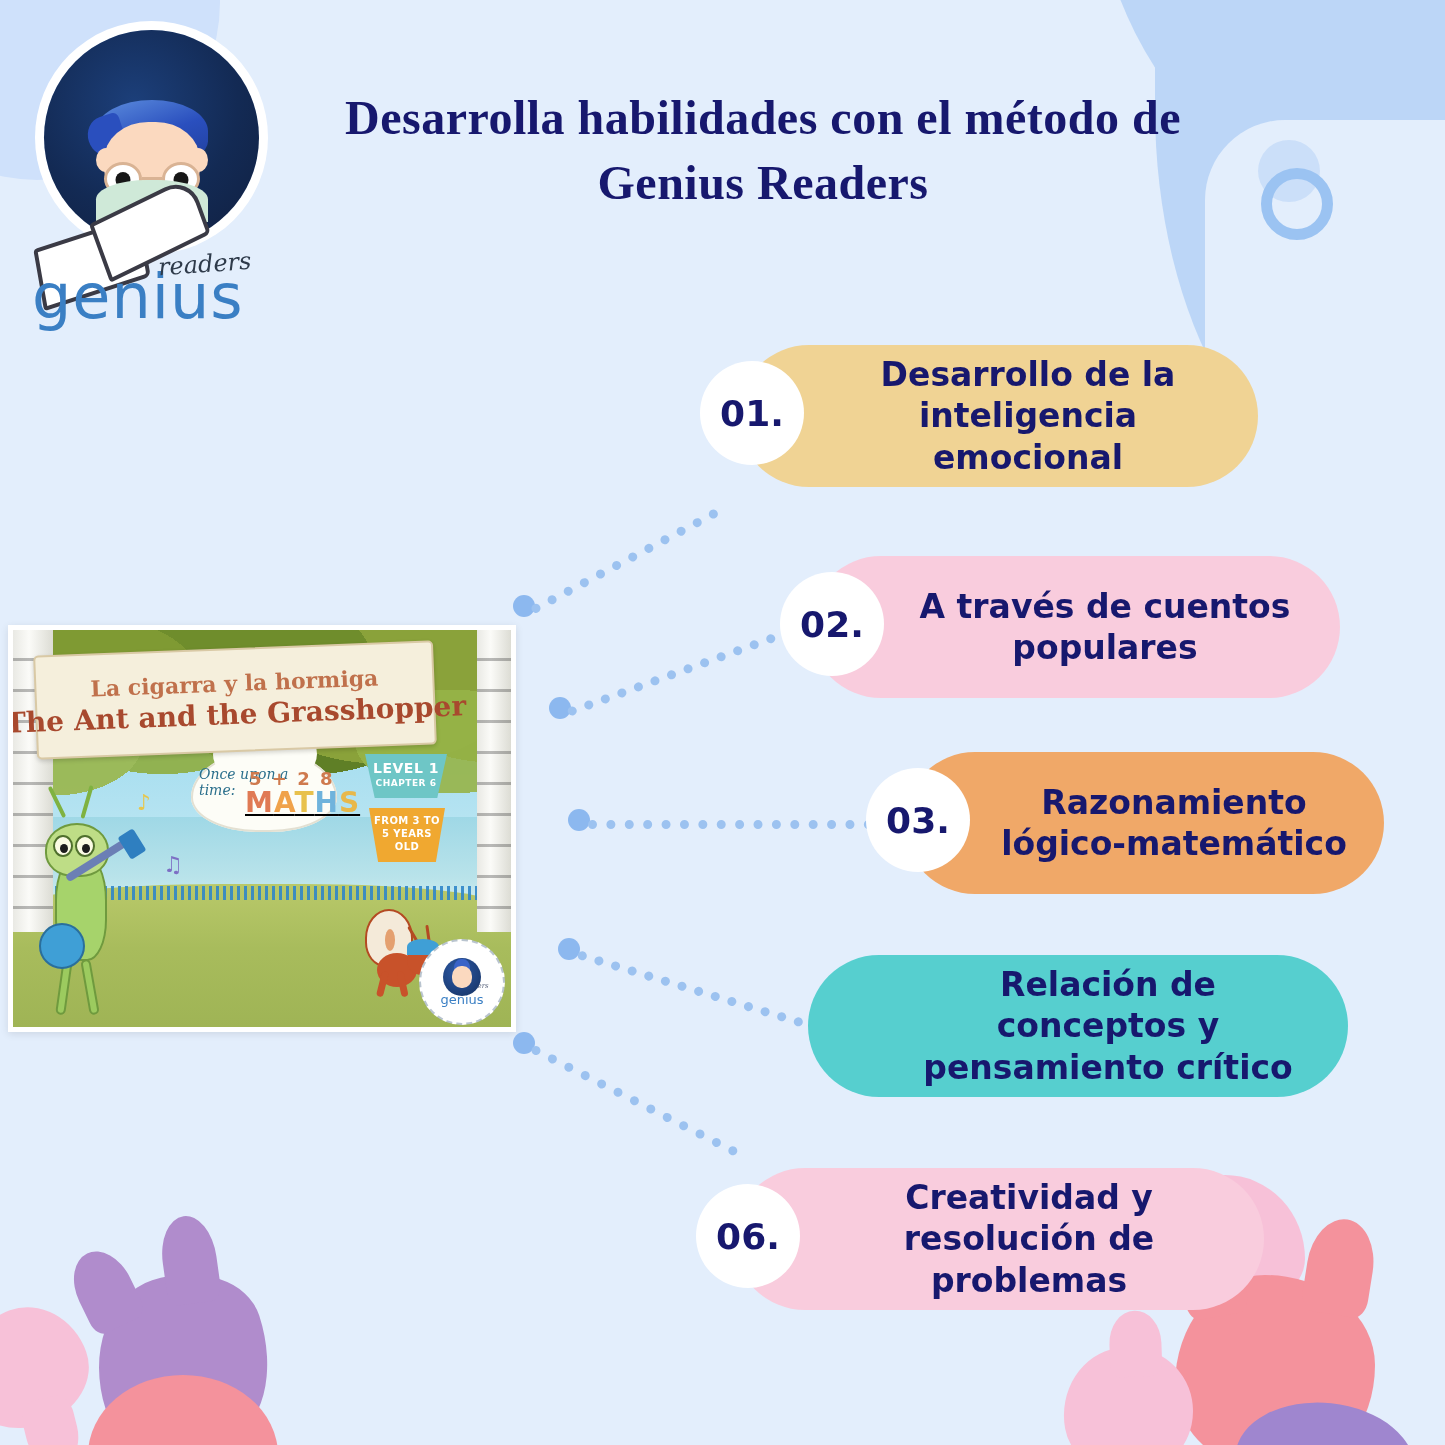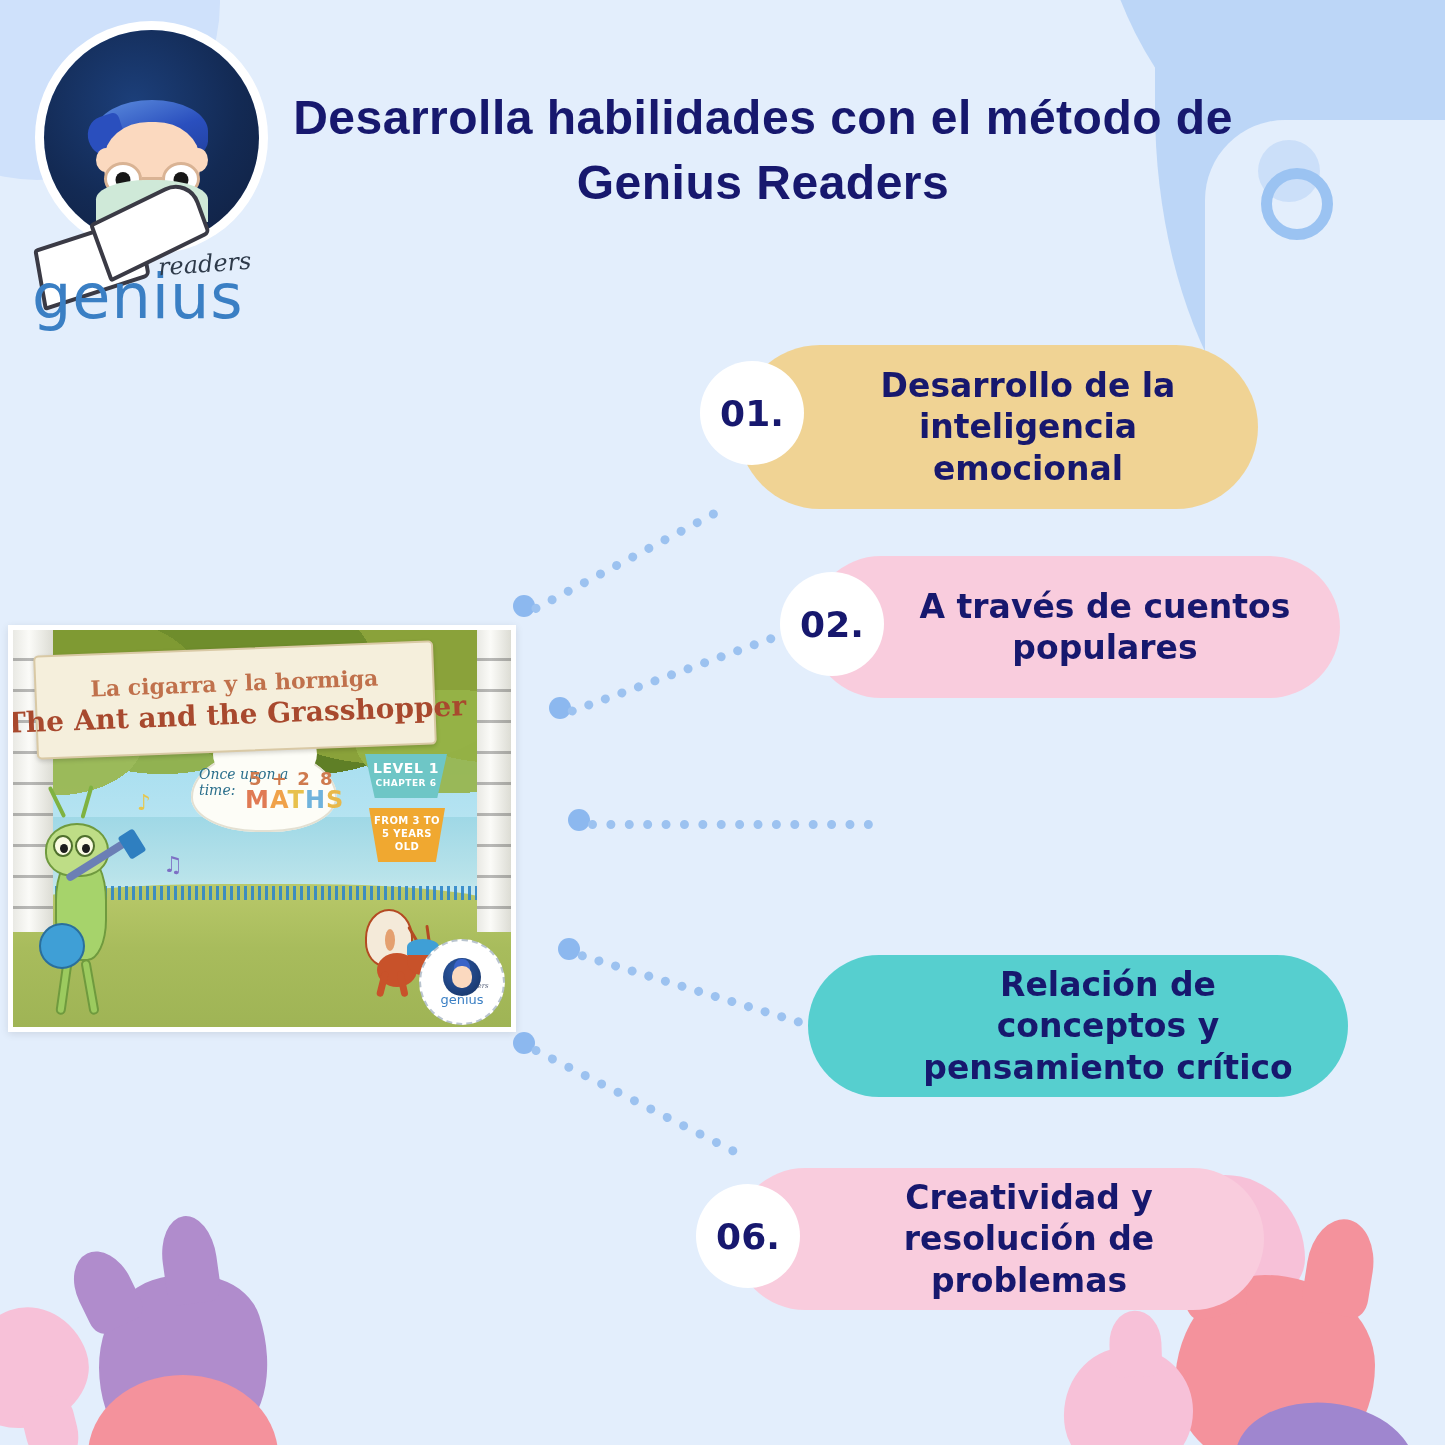--- a/index.html
+++ b/index.html
@@ -270,21 +270,21 @@
     color: #2e3a4a;
     transform: rotate(-4deg);
   }
 
   
   #title {
     position: absolute; left: 258px; top: 86px;
     width: 1010px;
     text-align: center;
     color: #17186e;
-    font-family: Liberation Sans, sans-serif;
+    font-family: Liberation Serif, serif;
     font-weight: 700;
     font-size: 48px;
     line-height: 1.35;
     letter-spacing: 0.5px;
   }
 
   
   #book-cover {
     position: absolute; left: 8px; top: 625px;
     width: 508px; height: 407px;
@@ -380,22 +380,23 @@
     width: 92px;
     font-family: "DejaVu Serif", serif;
     font-style: italic; font-size: 14px;
     color: #2b6f8c; line-height: 1.15;
     z-index: 3;
   }
   .bc-maths {
     position: absolute; left: 232px; top: 156px;
     z-index: 3;
     font-family: "DejaVu Sans", sans-serif;
-    font-weight: 700; font-size: 24px;
+    font-weight: 700; font-size: 28px;
     letter-spacing: 1px;
+    text-decoration: underline;
   }
   .bc-maths span:nth-child(1){color:#e07a54;}
   .bc-maths span:nth-child(2){color:#f0a24a;}
   .bc-maths span:nth-child(3){color:#e8c14c;}
   .bc-maths span:nth-child(4){color:#6fb3dc;}
   .bc-maths span:nth-child(5){color:#e8b84a;}
   .bc-eq {
     position: absolute; left: 236px; top: 138px;
     z-index: 3;
     font-family: "DejaVu Sans", sans-serif;
@@ -765,28 +766,32 @@
 
     <div class="conn-dot" style="left: 558px; top: 938px; background: rgb(140, 184, 239);"></div>
     <div class="conn-line" style="left: 578px; top: 950px; width: 235px; transform: rotate(17deg); border-top-color: rgb(156, 194, 240);"></div>
 
     <div class="conn-dot" style="left: 513px; top: 1032px; background: rgb(140, 184, 239);"></div>
     <div class="conn-line" style="left: 532px; top: 1044px; width: 230px; transform: rotate(27deg); border-top-color: rgb(156, 194, 240);"></div>
   </div>
 
   <div class="row" style="left:700px; top:345px;">
     <div class="numbadge" style="left:0; top:16px;">01.</div>
-    <div class="pill" style="margin-left: 38px; width: 520px; height: 164px; background: rgb(240, 211, 148);">Desarrollo de la inteligencia emocional</div>
+    <div class="pill" style="margin-left: 38px; width: 520px; height: 142px; background: rgb(240, 211, 148);">Desarrollo de la inteligencia emocional</div>
   </div>
 
   <div class="row" style="left:772px; top:556px;">
     <div class="numbadge" style="left:8px; top:16px;">02.</div>
     <div class="pill" style="margin-left: 38px; width: 530px; height: 142px; background: rgb(249, 204, 221);">A través de cuentos populares</div>
   </div>
 
+  <div class="row" style="left:866px; top:752px;">
+    <div class="numbadge" style="left:0; top:16px;">03.</div>
+    <div class="pill" style="margin-left: 38px; width: 480px; height: 142px; background: rgb(240, 168, 104);">Razonamiento lógico-matemático</div>
+  </div>
 
   <div class="row" style="left:770px; top:955px;">
     <div class="pill" style="margin-left: 38px; width: 540px; height: 142px; background: rgb(86, 207, 207);">Relación de conceptos y pensamiento crítico</div>
   </div>
 
   <div class="row" style="left:696px; top:1168px;">
     <div class="numbadge" style="left:0; top:16px;">06.</div>
     <div class="pill" style="margin-left: 38px; width: 530px; height: 142px; background: rgb(249, 204, 221);">Creatividad y resolución de problemas</div>
   </div>
 

